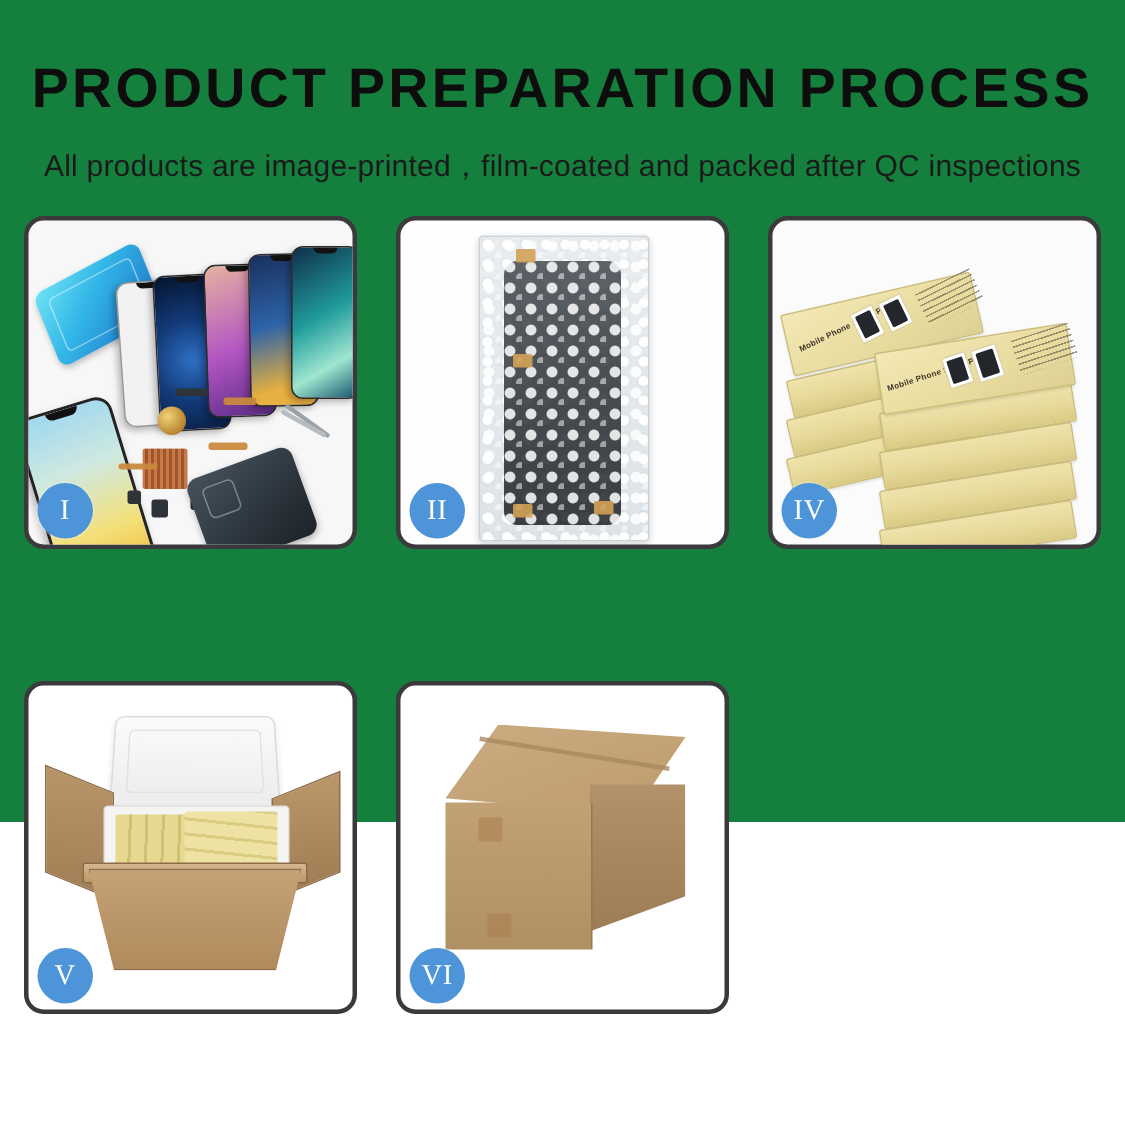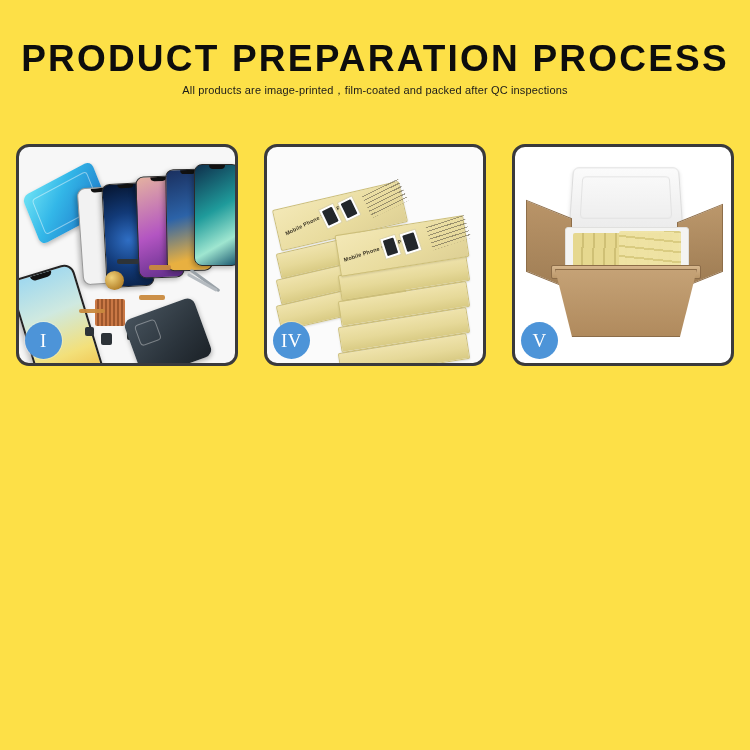--- a/index.html
+++ b/index.html
@@ -9,43 +9,43 @@
   }
   body {
     width: 750px;
     height: 750px;
     overflow: hidden;
     font-family: "Liberation Sans", sans-serif;
     position: relative;
   }
   .page {
     width: 750px;
-    height: 750px;
+    height: 548px;
     position: relative;
-    background: #fde047;
+    background: #15803d;
   }
 
   
   .header {
     padding-top: 40px;
     text-align: center;
   }
   .title {
     font-family: "Liberation Sans", sans-serif;
     font-size: 37px;
     font-weight: bold;
     letter-spacing: 2.2px;
     color: #0d0d0d;
     line-height: 1.05;
     white-space: nowrap;
   }
   .subtitle {
-    margin-top: 4px;
+    margin-top: 18px;
     font-family: "Liberation Sans", sans-serif;
-    font-size: 11px;
+    font-size: 20px;
     font-weight: normal;
     color: #1a1a1a;
     letter-spacing: 0.15px;
     white-space: nowrap;
   }
 
   
   .grid {
     position: absolute;
     left: 16px;
@@ -435,20 +435,33 @@
         <div class="spk" style="left:108px;top:184px;width:9px;height:9px;"></div>
         <div class="flex" style="left:130px;top:118px;width:22px;height:5px;"></div>
         <div class="flex" style="left:120px;top:148px;width:26px;height:5px;"></div>
         <div class="flex" style="left:60px;top:162px;width:26px;height:4px;"></div>
         <div class="housing"></div>
         <div class="tweezer"></div>
       </div>
       <div class="badge">I</div>
     </div>
 
+    <div class="panel p2">
+      <div class="panel-stage">
+        <div class="wrap">
+          <div class="screen"></div>
+          <div class="bubbles"></div>
+          <div class="tape" style="left:24px;top:8px;"></div>
+          <div class="tape" style="left:22px;top:78px;"></div>
+          <div class="tape" style="left:22px;top:178px;"></div>
+          <div class="tape" style="left:76px;top:176px;"></div>
+        </div>
+      </div>
+      <div class="badge">II</div>
+    </div>
 
 
     <div class="panel p4">
       <div class="panel-stage">
 
         <div class="stackbox" style="left:10px;top:92px;transform:rotate(-13deg);"></div>
         <div class="stackbox" style="left:10px;top:118px;transform:rotate(-13deg);"></div>
         <div class="stackbox" style="left:10px;top:144px;transform:rotate(-13deg);"></div>
 
         <div class="stackbox" style="left:72px;top:118px;transform:rotate(-9deg);"></div>
@@ -488,15 +501,26 @@
         <div class="flap-r"></div>
         <div class="foambase"></div>
         <div class="products"></div>
         <div class="products2"></div>
         <div class="cartonrim"></div>
         <div class="carton"></div>
       </div>
       <div class="badge">V</div>
     </div>
 
+    <div class="panel p6">
+      <div class="panel-stage">
+        <div class="top"></div>
+        <div class="seam"></div>
+        <div class="side"></div>
+        <div class="front"></div>
+        <div class="tape1"></div>
+        <div class="tape2"></div>
+      </div>
+      <div class="badge">VI</div>
+    </div>
 
   </div>
 </div>
 
 </body></html>

